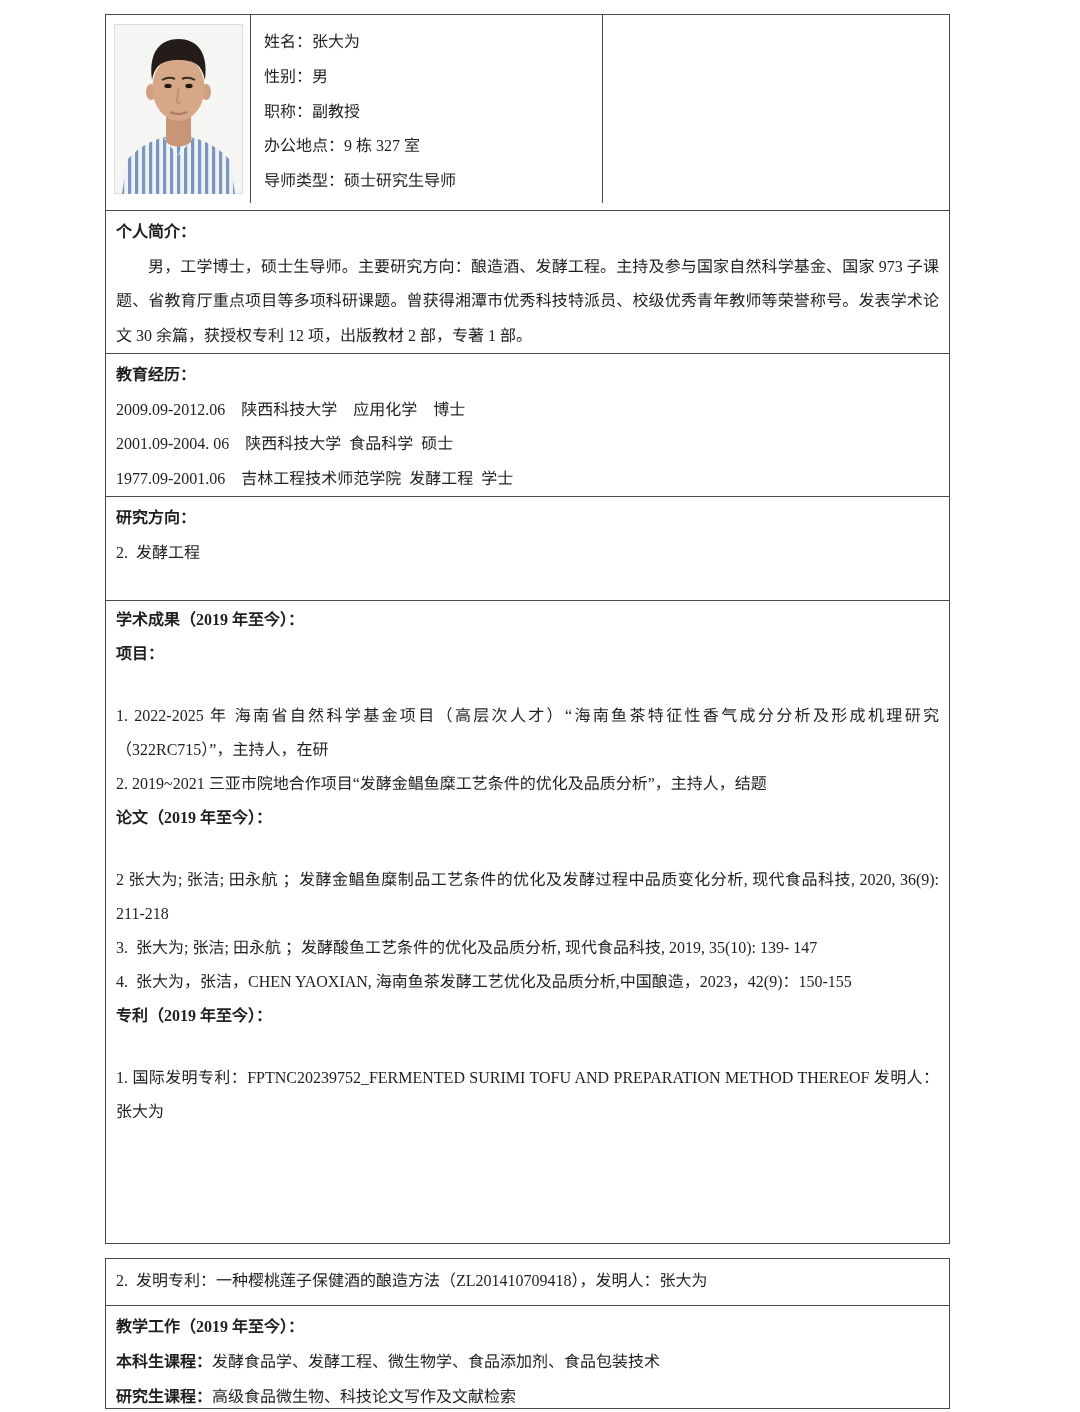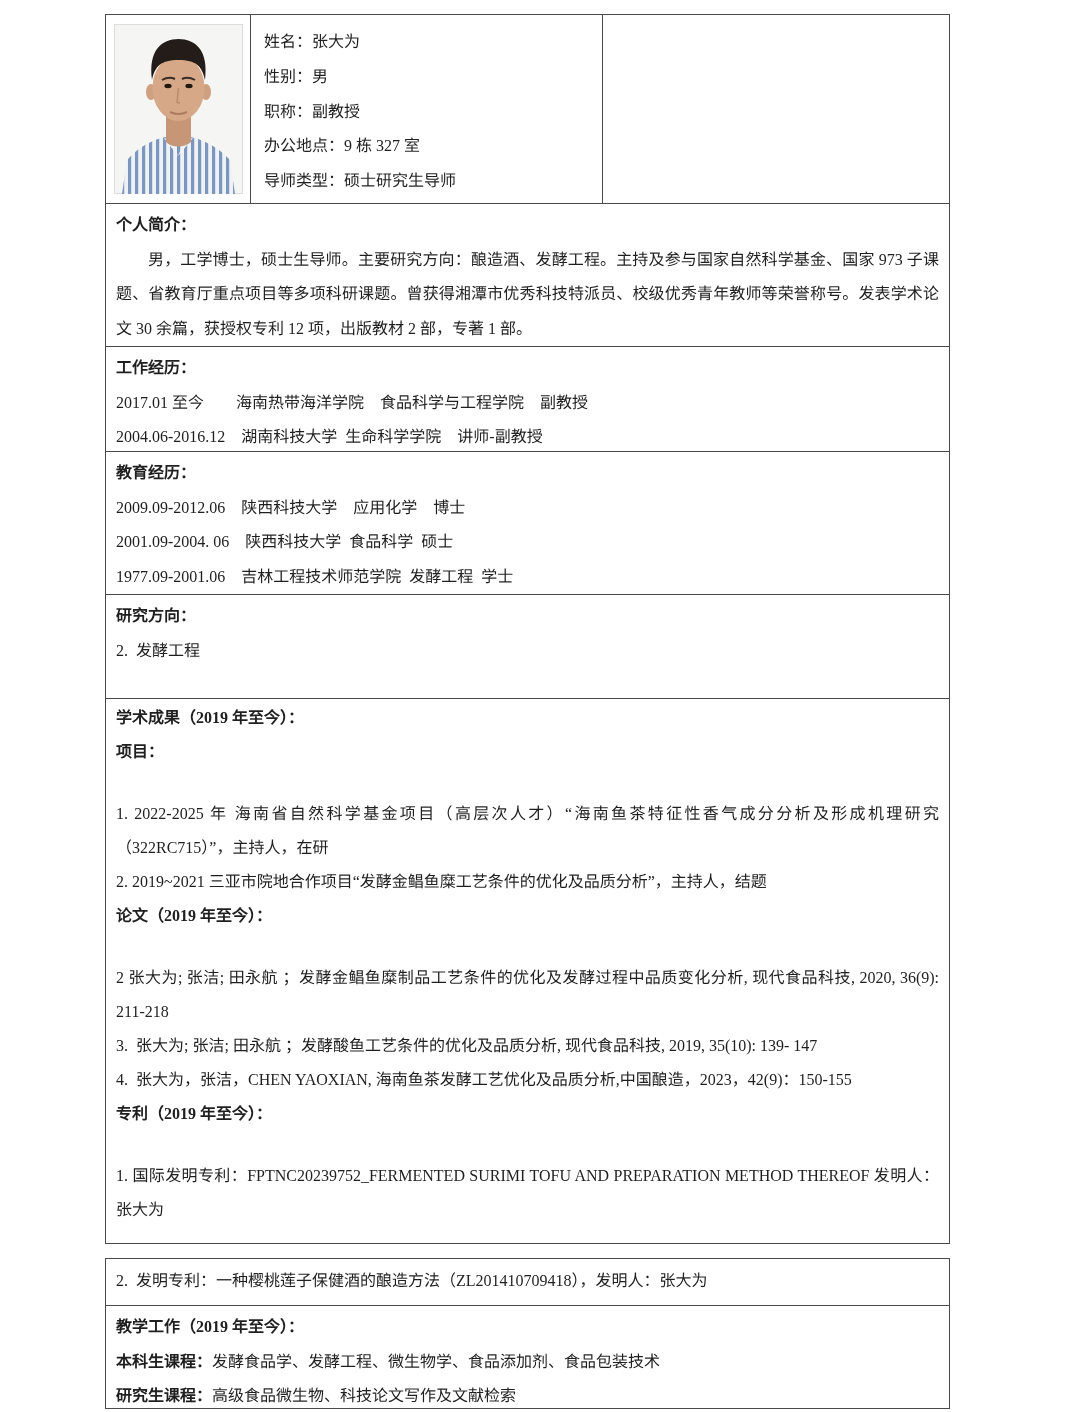--- a/index.html
+++ b/index.html
@@ -15,29 +15,29 @@
   .row + .row{border-top:1.5px solid #4a4a4a;}
   
   .header-row{display:flex;height:188px;}
   .photo-cell{width:145px;box-sizing:border-box;border-right:1.5px solid #4a4a4a;display:flex;align-items:center;justify-content:center;padding:6px;}
   .info-cell{display:flex;flex-direction:column;justify-content:space-between;padding:13px 6px 12px 13px;box-sizing:border-box;}
   .info-mid{width:352px;border-right:1.5px solid #4a4a4a;}
   .info-right{flex:1;}
   .field{white-space:pre;overflow:hidden;}
   
   .section{padding:4px 10px 0 10px;line-height:34.5px;}
-  .sec-intro{height:143px;}
+  .sec-intro{height:143px;margin-top:7px;}
   .sec-work{height:105px;}
   .sec-edu{height:143px;}
   .sec-research{height:104px;}
   .sec-achieve{height:545px;line-height:34px;padding-top:2px;}
   .row-patent2{height:46px;padding:4px 10px 0 10px;line-height:36px;}
   .sec-teach{height:103px;line-height:34.5px;}
   .h{font-weight:bold;}
-  .b{font-weight:bold;}
+  .b{font-weight:bold;font-family:Liberation Mono, monospace;}
   .nowrap{white-space:pre;overflow:hidden;}
   .justify{text-align:justify;margin-top:28px;}
   .indent{text-indent:2em;margin:0;}
   p{margin:0;}
   
   .portrait{display:block;width:129px;height:170px;}
 </style>
 </head>
 <body>
 
@@ -89,25 +89,20 @@
         <div class="field">办公地点：9 栋 327 室</div>
         <div class="field">导师类型：硕士研究生导师</div>
       </div>
     </div>
 
     <div class="row section sec-intro">
       <div class="h">个人简介：</div>
       <p class="indent justify">男，工学博士，硕士生导师。主要研究方向：酿造酒、发酵工程。主持及参与国家自然科学基金、国家 973 子课题、省教育厅重点项目等多项科研课题。曾获得湘潭市优秀科技特派员、校级优秀青年教师等荣誉称号。发表学术论文 30 余篇，获授权专利 12 项，出版教材 2 部，专著 1 部。</p>
     </div>
 
-    <div class="row section sec-work">
-      <div class="h">工作经历：</div>
-      <div class="nowrap">2017.01 至今        海南热带海洋学院    食品科学与工程学院    副教授</div>
-      <div class="nowrap">2004.06-2016.12    湖南科技大学  生命科学学院    讲师-副教授</div>
-    </div>
 
     <div class="row section sec-edu">
       <div class="h">教育经历：</div>
       <div class="nowrap">2009.09-2012.06    陕西科技大学    应用化学    博士</div>
       <div class="nowrap">2001.09-2004. 06    陕西科技大学  食品科学  硕士</div>
       <div class="nowrap">1977.09-2001.06    吉林工程技术师范学院  发酵工程  学士</div>
     </div>
 
     <div class="row section sec-research">
       <div class="h">研究方向：</div>

